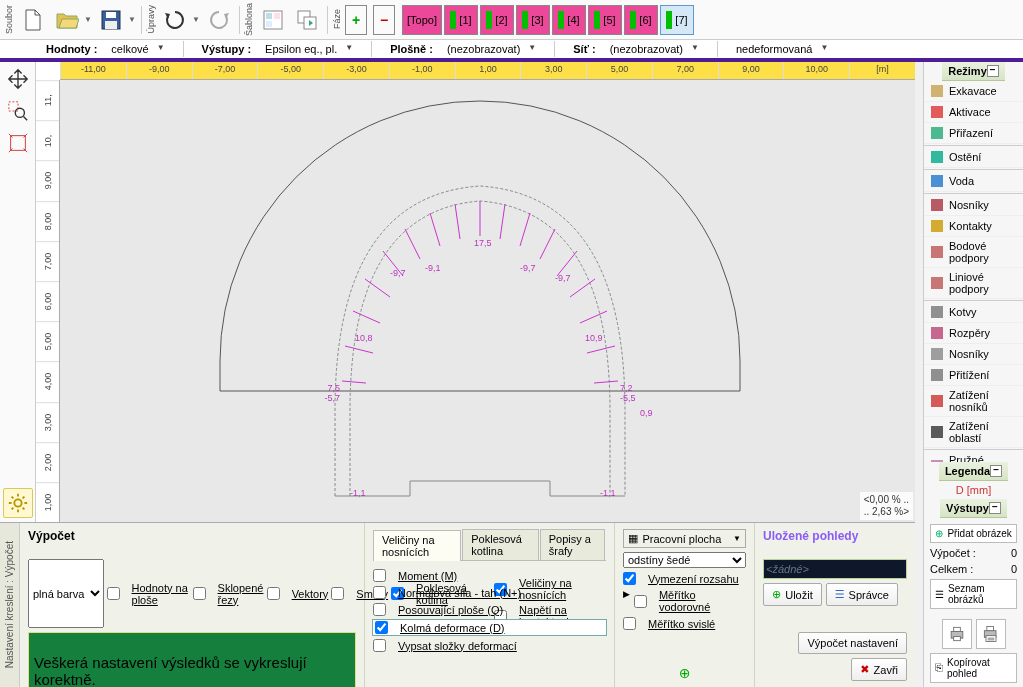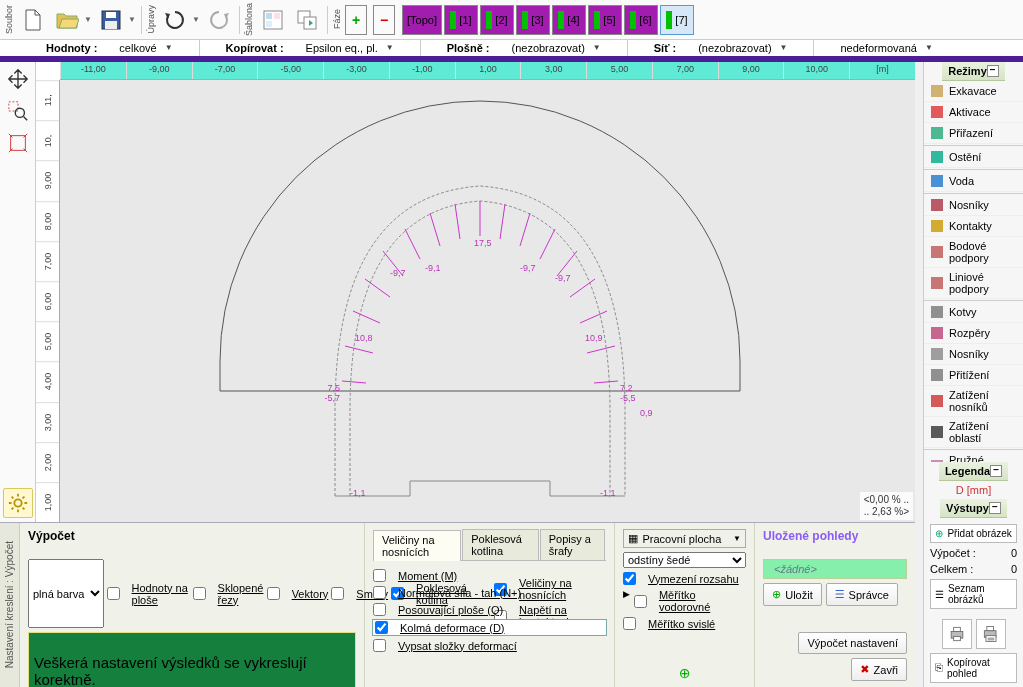--- a/index.html
+++ b/index.html
@@ -6,42 +6,42 @@
 body { width: 1023px; height: 687px; background: #f0f0f0; font-size: 11px; overflow: hidden; position: relative; }
 
 
 .top-toolbar { height: 40px; background: #fafafa; border-bottom: 1px solid #ccc; display: flex; align-items: center; padding: 2px 4px; gap: 2px; }
 .tb-btn { width: 32px; height: 32px; border: 1px solid transparent; background: transparent; display: flex; align-items: center; justify-content: center; cursor: pointer; border-radius: 2px; position: relative; }
 .tb-btn svg { width: 24px; height: 24px; }
 .tb-sep { width: 1px; height: 28px; background: #ccc; margin: 0 2px; }
 .vlabel { font-size: 9px; writing-mode: vertical-rl; transform: rotate(180deg); color: #555; display: inline-block; margin-right: 1px; }
 .tb-group { display: flex; align-items: center; }
 .dd-arrow { width: 10px; display: flex; align-items: center; justify-content: center; font-size: 8px; color: #666; }
-.phase-btn { height: 30px; min-width: 34px; border: 1px solid #888; background: #a21caf; display: flex; align-items: center; justify-content: center; padding: 0 4px; margin: 0 1px; cursor: pointer; font-size: 11px; gap: 3px; }
+.phase-btn { height: 30px; min-width: 34px; border: 1px solid #888; background: #ec4899; display: flex; align-items: center; justify-content: center; padding: 0 4px; margin: 0 1px; cursor: pointer; font-size: 11px; gap: 3px; }
 .phase-btn.active { background: #d6e8f7; border-color: #5a9bd4; }
 .phase-ind { width: 6px; height: 18px; background: #00c000; }
 .phase-add { width: 22px; height: 30px; border: 1px solid #888; background: #fafafa; display: flex; align-items: center; justify-content: center; margin-right: 4px; cursor: pointer; }
 .phase-add .plus { color: #0a0; font-weight: bold; font-size: 14px; }
 
 
-.opt-bar { height: 22px; background: #fff; border-bottom: 6px solid #4c1d95; display: flex; align-items: center; padding: 0 8px; gap: 22px; font-size: 11px; }
+.opt-bar { height: 22px; background: #fff; border-bottom: 4px solid #4c1d95; display: flex; align-items: center; padding: 0 8px; gap: 14px; font-size: 11px; }
 .opt-bar label { font-weight: bold; }
 .opt-sep-v { width: 1px; height: 16px; background: #ccc; margin: 0 4px; }
-.drop-ctl { display: inline-flex; align-items: center; border-bottom: 1px solid transparent; }
+.drop-ctl { display: inline-flex; align-items: flex-start; border-bottom: 1px solid transparent; }
 .drop-ctl .tri { font-size: 8px; color: #444; margin-left: 8px; }
 
 
 .left-tools { position: absolute; left: 0; top: 62px; width: 36px; bottom: 165px; background: #fafafa; border-right: 1px solid #ccc; display: flex; flex-direction: column; align-items: center; padding-top: 2px; gap: 2px; }
 .lt-btn { width: 30px; height: 30px; border: 1px solid transparent; background: transparent; display: flex; align-items: center; justify-content: center; cursor: pointer; border-radius: 2px; }
 .lt-btn.gear { margin-top: auto; margin-bottom: 4px; background: #fff8d0; border-color: #d9c95a; }
 .lt-btn svg { width: 22px; height: 22px; }
 
 
 .canvas { position: absolute; left: 36px; top: 62px; right: 108px; bottom: 165px; background: #fff; overflow: hidden; }
-.ruler-h { position: absolute; left: 24px; right: 0; top: 0; height: 18px; background: #5eead4; border-bottom: 1px solid #aaa; display: flex; font-size: 9px; color: #444; }
+.ruler-h { position: absolute; left: 24px; right: 0; top: 0; height: 18px; background: #fde047; border-bottom: 1px solid #aaa; display: flex; font-size: 9px; color: #444; }
 .ruler-h span { flex: 1; text-align: center; border-left: 1px solid #ddd; padding-top: 2px; }
 .ruler-v { position: absolute; left: 0; top: 18px; bottom: 0; width: 24px; background: #fff; border-right: 1px solid #aaa; display: flex; flex-direction: column; font-size: 9px; color: #444; }
 .ruler-v span { flex: 1; display: flex; align-items: center; justify-content: center; writing-mode: vertical-rl; transform: rotate(180deg); border-bottom: 1px solid #ddd; }
 .drawing { position: absolute; left: 24px; top: 18px; right: 0; bottom: 0; background: #e8e8e8; }
 .coord-box { position: absolute; right: 2px; bottom: 2px; font-size: 10px; color: #333; text-align: right; background: rgba(255,255,255,.8); padding: 2px 4px; line-height: 1.2; }
 
 
 .right-panel { position: absolute; right: 0; top: 62px; width: 100px; bottom: 0; background: #f6f6f6; border-left: 1px solid #ccc; display: flex; flex-direction: column; font-size: 11px; align-items: center; }
 .rp-head { background: linear-gradient(#eaf2e0,#d6e4c4); padding: 3px 6px; font-weight: bold; border-bottom: 1px solid #b5c79a; display: flex; justify-content: space-between; align-items: center; }
 .rp-head .min { width: 12px; height: 12px; border: 1px solid #888; background: #fff; font-size: 10px; line-height: 8px; text-align: center; cursor: pointer; }
@@ -177,21 +177,21 @@
     </div>
 </div>
 
 <div class="opt-bar" style="padding-left:46px">
   <label>Hodnoty :</label>
   <span class="drop-ctl">
       <span>celkové</span>
       <span class="tri">▼</span>
     </span>
   <div class="opt-sep-v"></div>
-  <label>Kopírovat :</label>
+  <label>Výstupy :</label>
   <span class="drop-ctl">
       <span>Epsilon eq., pl.</span>
       <span class="tri">▼</span>
     </span>
   <div class="opt-sep-v"></div>
   <label>Plošně :</label>
   <span class="drop-ctl">
       <span>(nezobrazovat)</span>
       <span class="tri">▼</span>
     </span>
@@ -566,21 +566,21 @@
       </div>
     <label class="bp-chk">
         <input type="checkbox" style="">
         <span>Měřítko svislé</span>
       </label>
     <div style="margin-top:auto;text-align:center;color:#0a0;font-size:14px">⊕</div>
   </div>
 
   <div class="bp-col" style="flex:1;border-right:none">
     <div class="bp-title" style="color:#8b5cf6">Uložené pohledy</div>
-    <div style="background:#86efac;border:1px solid #b9d097;padding:3px 10px;font-style:italic;color:#678">&lt;žádné&gt;</div>
+    <div style="background:#0f172a;border:1px solid #b9d097;padding:3px 2px;font-style:italic;color:#678">&lt;žádné&gt;</div>
     <div style="display:flex;gap:4px">
       <button class="bp-btn">
           <span style="color:#0a0">⊕</span>
           <span>Uložit</span>
         </button>
       <button class="bp-btn">
           <span style="color:#36c">☰</span>
           <span>Správce</span>
         </button>
     </div>

